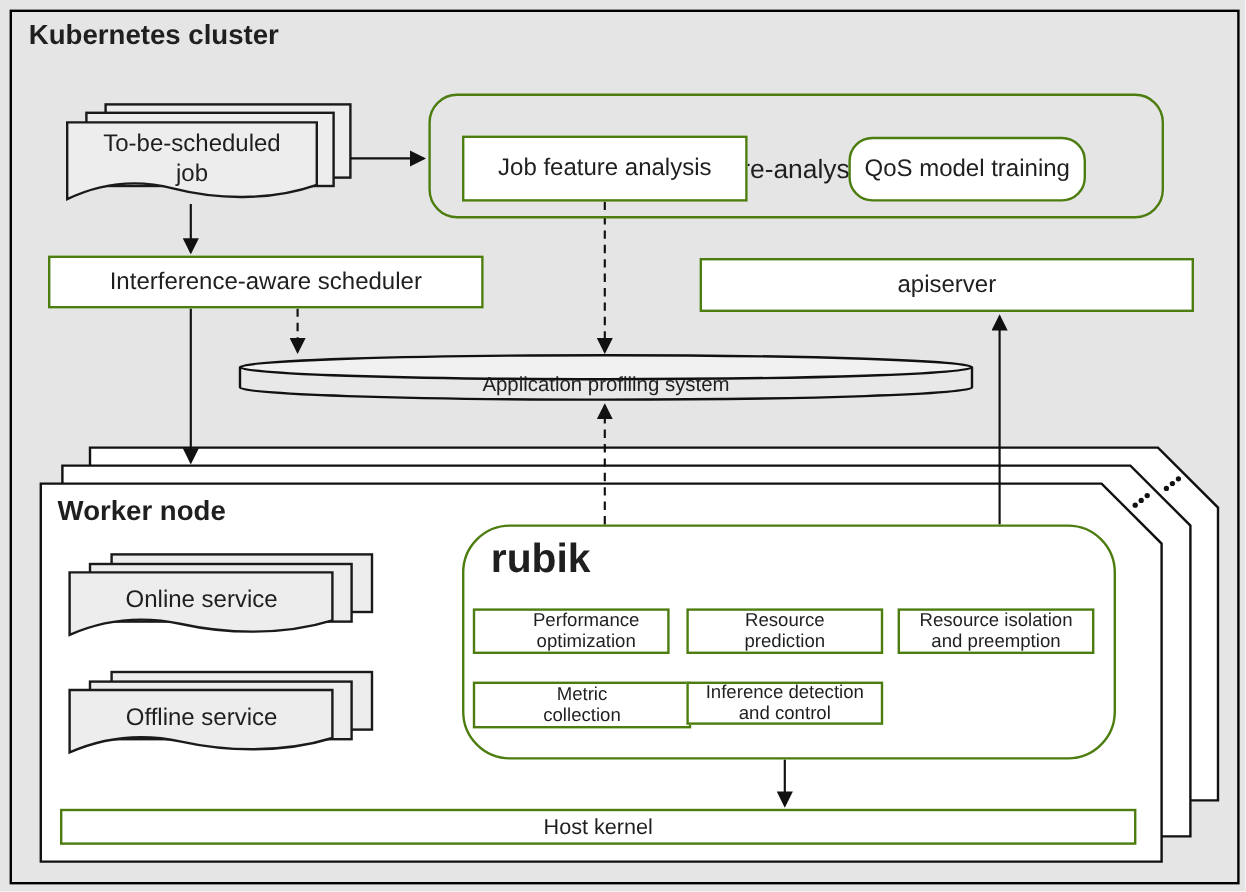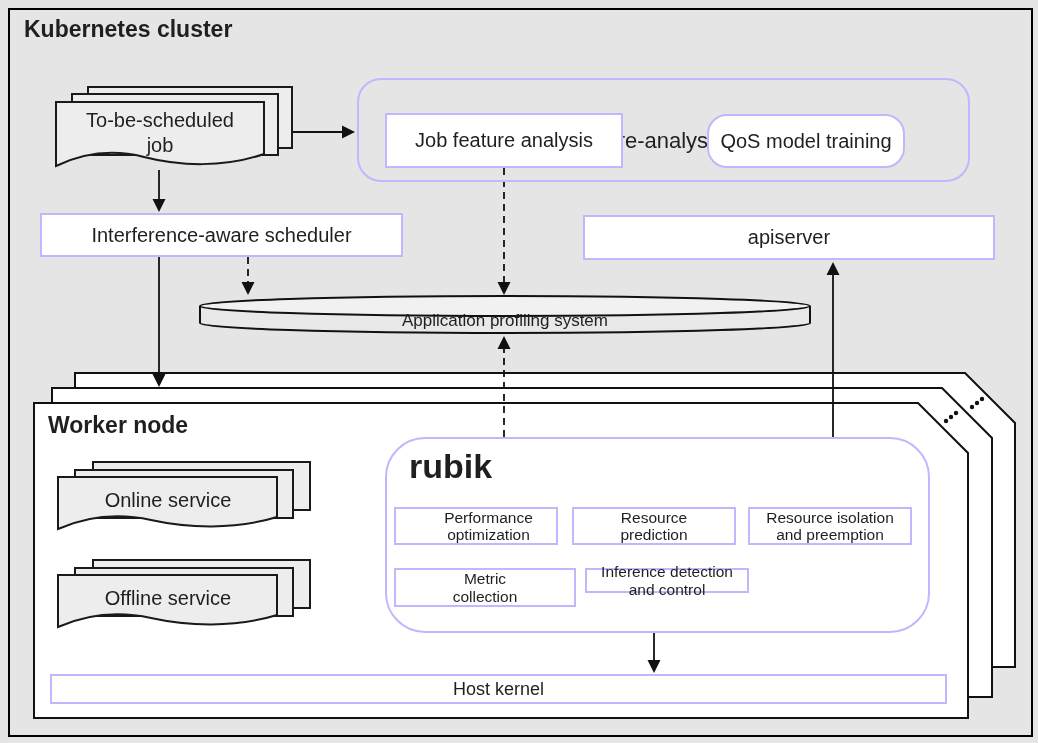--- a/index.html
+++ b/index.html
@@ -1,19 +1,19 @@
 <!DOCTYPE html>
 <html><head>
 <meta charset="utf-8">
 <style>
   html,body{margin:0;padding:0;background:#fff;}
   #stage{position:relative;width:1038px;height:743px;background:#e5e5e5;
          font-family:"Liberation Sans", sans-serif;color:#1f1f1f;overflow:hidden;}
   .abs{position:absolute;box-sizing:border-box;}
-  .box{border:2px solid #c4b5fd;background:#ffffff;display:flex;align-items:center;
+  .box{border:2px solid #4d7c0f;background:#ffffff;display:flex;align-items:center;
        justify-content:center;text-align:center;}
   .lbl{display:flex;align-items:center;justify-content:center;text-align:center;}
   .pre-line{white-space:pre-line;}
   svg{position:absolute;left:0;top:0;}
   .t-big{font-size:23px;font-weight:bold;}
   .t-box{font-size:20px;}
   .t-mod{font-size:15.5px;line-height:1.12;}
 </style>
 </head>
 <body>
@@ -100,18 +100,18 @@
   <div class="abs box" style="left:385px;top:437px;width:545px;height:196px;border-radius:40px;border-width:2.5px;"></div>
   <div class="abs" style="left:409px;top:449px;font-size:34px;font-weight:bold;line-height:1;">rubik</div>
   <div class="abs box pre-line t-mod" style="left:394px;top:507px;width:164px;height:38px;padding-left:25px;">Performance
 optimization</div>
   <div class="abs box pre-line t-mod" style="left:572px;top:507px;width:164px;height:38px;">Resource
 prediction</div>
   <div class="abs box pre-line t-mod" style="left:748px;top:507px;width:164px;height:38px;">Resource isolation
 and preemption</div>
   <div class="abs box pre-line t-mod" style="left:394px;top:568px;width:182px;height:39px;">Metric
 collection</div>
-  <div class="abs box pre-line t-mod" style="left:572px;top:568px;width:164px;height:25px;margin-left:13px;">Inference detection
+  <div class="abs box pre-line t-mod" style="left:572px;top:568px;width:164px;height:36px;">Inference detection
 and control</div>
 
   <div class="abs box" style="left:50px;top:674px;width:897px;height:30px;font-size:18px;">Host kernel</div>
 
 </div>
 
 </body></html>

